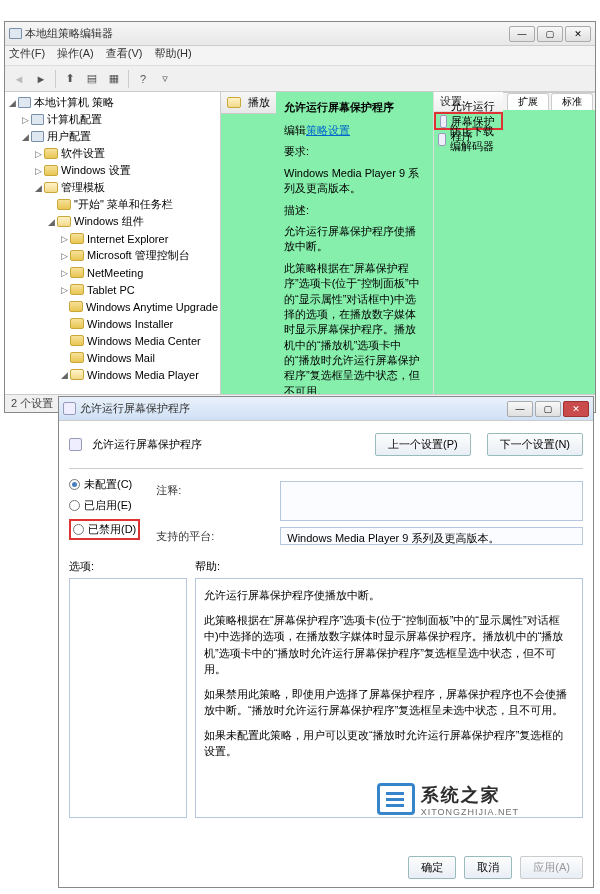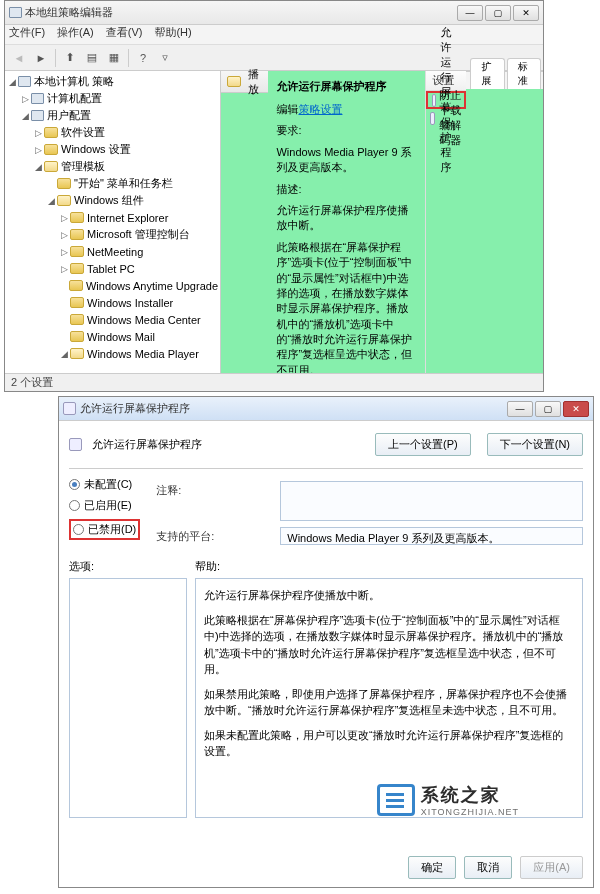--- a/index.html
+++ b/index.html
@@ -1,18 +1,18 @@
 <!DOCTYPE html>
 <html><head>
 <meta charset="utf-8">
 <style>
 * { box-sizing: border-box; margin: 0; padding: 0; font-family: "Microsoft YaHei", "Segoe UI", Tahoma, sans-serif; font-size: 11px; }
 body { background: #fff; width: 600px; height: 894px; position: relative; overflow: hidden; }
 .window { background: #fff; border: 1px solid #888; position: absolute; }
-.main-window { left: 4px; top: 0; width: 540px; height: 392px; }
+.main-window { left: 4px; top: 21px; width: 592px; height: 392px; }
 .titlebar { height: 24px; background: linear-gradient(#f6f6f6, #e8e8e8); border-bottom: 1px solid #ccc; display: flex; align-items: center; padding: 0 4px; }
 .titlebar .title { flex: 1; color: #333; }
 .win-controls { display: flex; gap: 2px; }
 .win-btn { width: 26px; height: 16px; border: 1px solid #aaa; background: linear-gradient(#f8f8f8,#e0e0e0); border-radius: 2px; display: flex; align-items: center; justify-content: center; font-size: 9px; cursor: pointer; }
 .win-btn.close { background: #c94b4b; color: #fff; border-color: #a03030; }
 .menubar { height: 20px; display: flex; align-items: flex-start; padding: 0 4px; gap: 12px; border-bottom: 1px solid #ddd; background: #f4f4f4; }
 .menubar span { color: #333; cursor: pointer; }
 .toolbar { height: 26px; display: flex; align-items: center; padding: 0 4px; gap: 2px; border-bottom: 1px solid #ccc; background: #f0f0f0; }
 .tool-btn { width: 20px; height: 20px; border: 1px solid transparent; display: flex; align-items: center; justify-content: center; cursor: pointer; color: #555; }
 .tool-btn.disabled { color: #bbb; }
@@ -59,21 +59,21 @@
 .dlg-grid { display: grid; grid-template-columns: 116px 1fr; gap: 6px 8px; margin-top: 4px; }
 .dlg-grid .lab { text-align: left; color: #333; padding-top: 2px; }
 .support-box { border: 1px solid #b5c7dc; background: #fafcff; padding: 3px 6px; height: 18px; }
 .options-help { display: flex; gap: 8px; margin-top: 14px; flex: 1; min-height: 0; justify-content: flex-end; }
 .options-col { width: 118px; }
 .help-col { flex: 1; }
 .col-head { margin-bottom: 4px; }
 .help-box { border: 1px solid #b5c7dc; background: #fff; padding: 8px; height: 240px; overflow: auto; line-height: 1.5; }
 .help-box p { margin-bottom: 8px; }
 .dlg-footer { display: flex; justify-content: flex-end; gap: 8px; padding-top: 8px; }
-.watermark { position: absolute; right: 74px; bottom: 70px; display: flex; align-items: center; gap: 6px; opacity: 0.95; }
+.watermark { position: absolute; right: 74px; bottom: 70px; display: flex; align-items: flex-start; gap: 6px; opacity: 0.95; }
 .wm-icon { width: 38px; height: 32px; border: 3px solid #2c7fc9; border-radius: 4px; position: relative; }
 .wm-icon::before { content:""; position:absolute; left:6px; top:6px; width:18px; height:3px; background:#2c7fc9; box-shadow: 0 6px 0 #2c7fc9, 0 12px 0 #2c7fc9; }
 .wm-text { display:flex; flex-direction:column; }
 .wm-text .cn { font-size: 18px; font-weight: bold; color: #222; letter-spacing: 2px; }
 .wm-text .en { font-size: 9px; color: #666; letter-spacing: 1px; }
 </style>
 </head>
 <body>
 
 <div class="window main-window">

